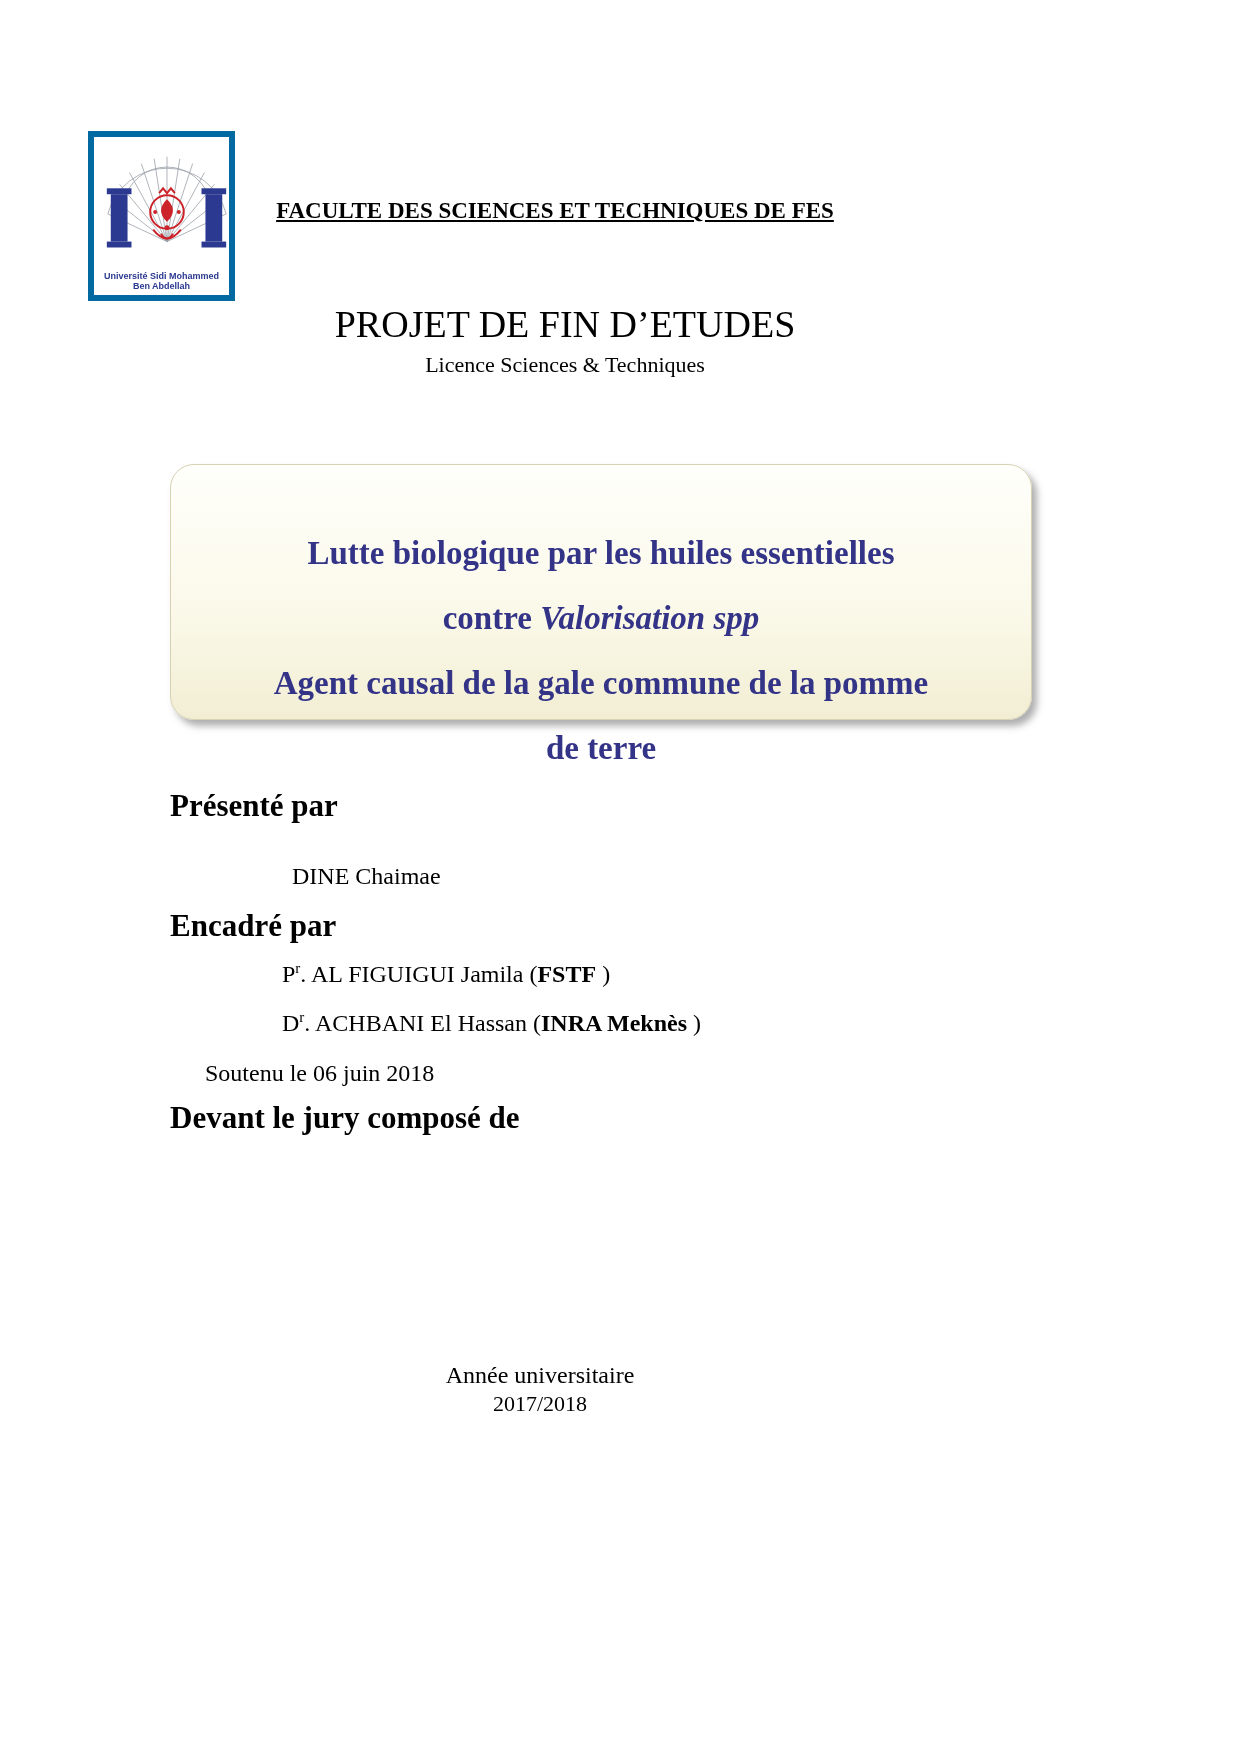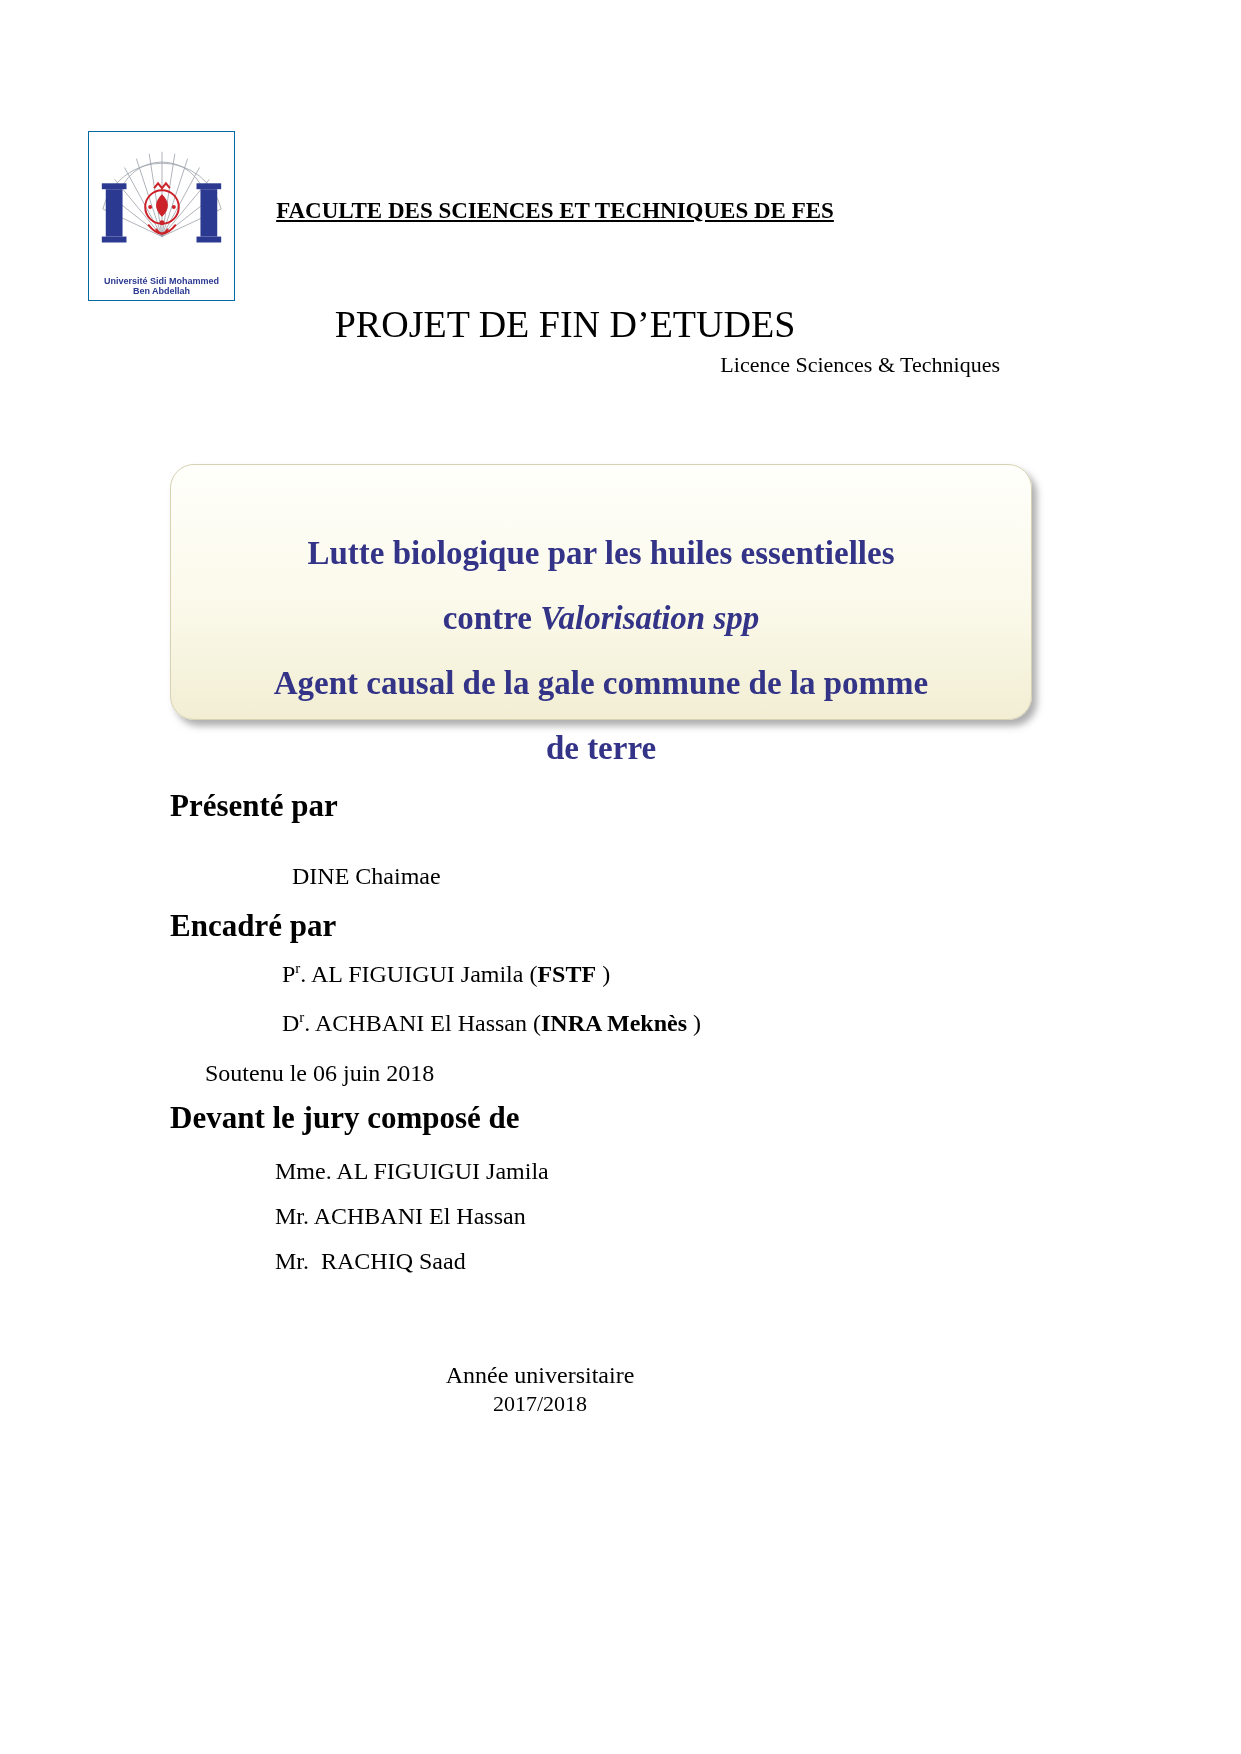--- a/index.html
+++ b/index.html
@@ -17,21 +17,21 @@
     overflow: hidden;
   }
 
   
   .logo-box {
     position: absolute;
     left: 88px;
     top: 131px;
     width: 147px;
     height: 170px;
-    border: 1px solid #0369a1;
+    border: 6px solid #0369a1;
     box-sizing: border-box;
     background: #ffffff;
     text-align: center;
   }
   .logo-caption {
     position: absolute;
     bottom: 4px;
     left: 0;
     width: 100%;
     font-family: "Liberation Sans", sans-serif;
@@ -64,21 +64,21 @@
     width: 870px;
     text-align: center;
     font-size: 38px;
     line-height: 42px;
   }
   .doc-subtitle {
     position: absolute;
     left: 130px;
     top: 352px;
     width: 870px;
-    text-align: right;
+    text-align: center;
     font-size: 22px;
   }
 
   .program-line {
     position: absolute;
     left: 140px;
     top: 430px;
     width: 870px;
     text-align: center;
     font-size: 27px;
@@ -232,24 +232,19 @@
   <div class="plain-line" style="left:292px; top:823px;margin-top:40px;">DINE Chaimae</div>
 
   <div class="label-bold" style="left:170px; top:908px;">Encadré par</div>
   <div class="supervisors">
     <div class="supervisor"><span>P</span><sup>r</sup><span>. AL FIGUIGUI Jamila (</span><b>FSTF</b><span> )</span></div>
     <div class="supervisor"><span>D</span><sup>r</sup><span>. ACHBANI El Hassan (</span><b>INRA Meknès</b><span> )</span></div>
   </div>
 
   <div class="plain-line" style="left:205px; top:1060px;">Soutenu le 06 juin 2018</div>
   <div class="label-bold" style="left:170px; top:1100px;">Devant le jury composé de</div>
-  <div class="jury-list">
-    <div class="jury-member">Mme. AL FIGUIGUI Jamila</div>
-    <div class="jury-member">Mr. ACHBANI El Hassan</div>
-    <div class="jury-member">Mr.  RACHIQ Saad</div>
-  </div>
 
   <div class="footer">
     <div class="fline1">Année universitaire</div>
     <div class="fline2">2017/2018</div>
   </div>
 
 </div>
 
 </body></html>

